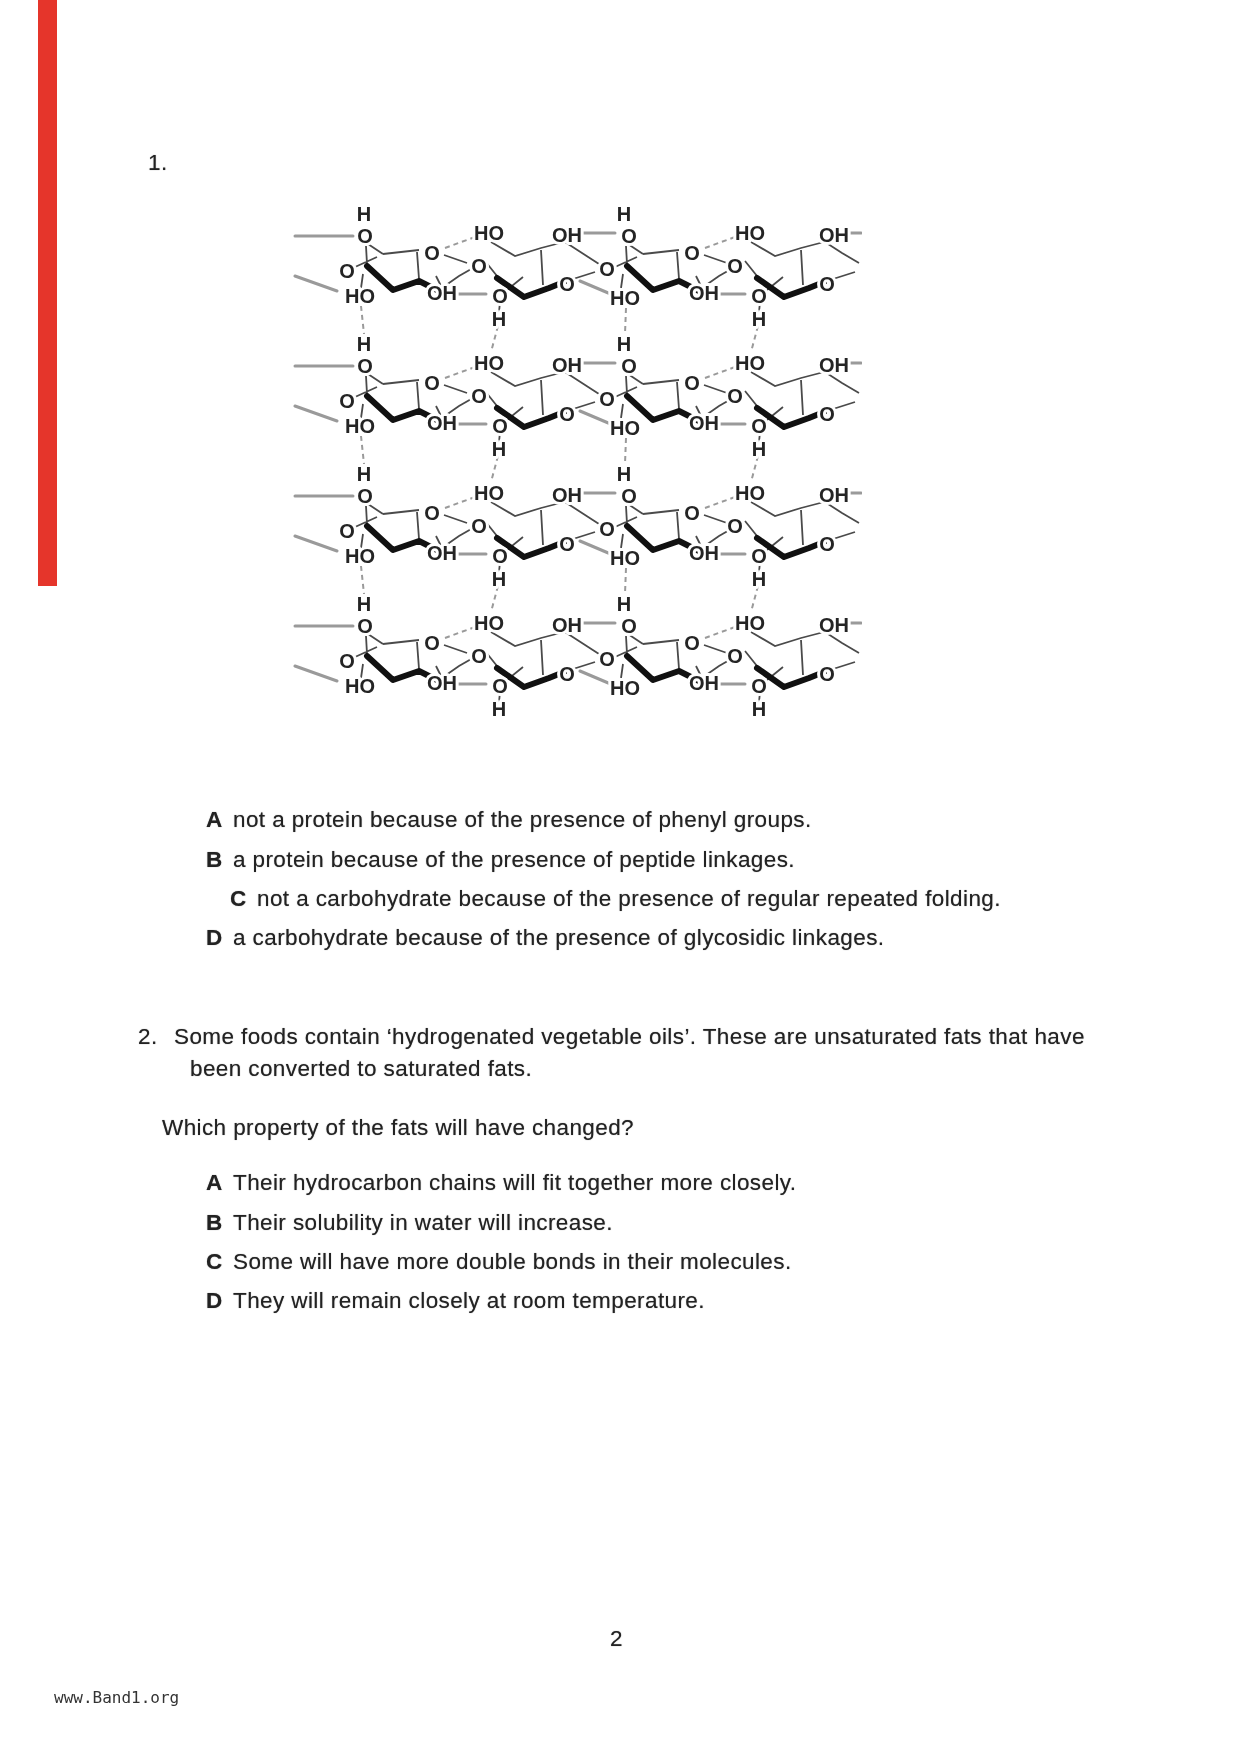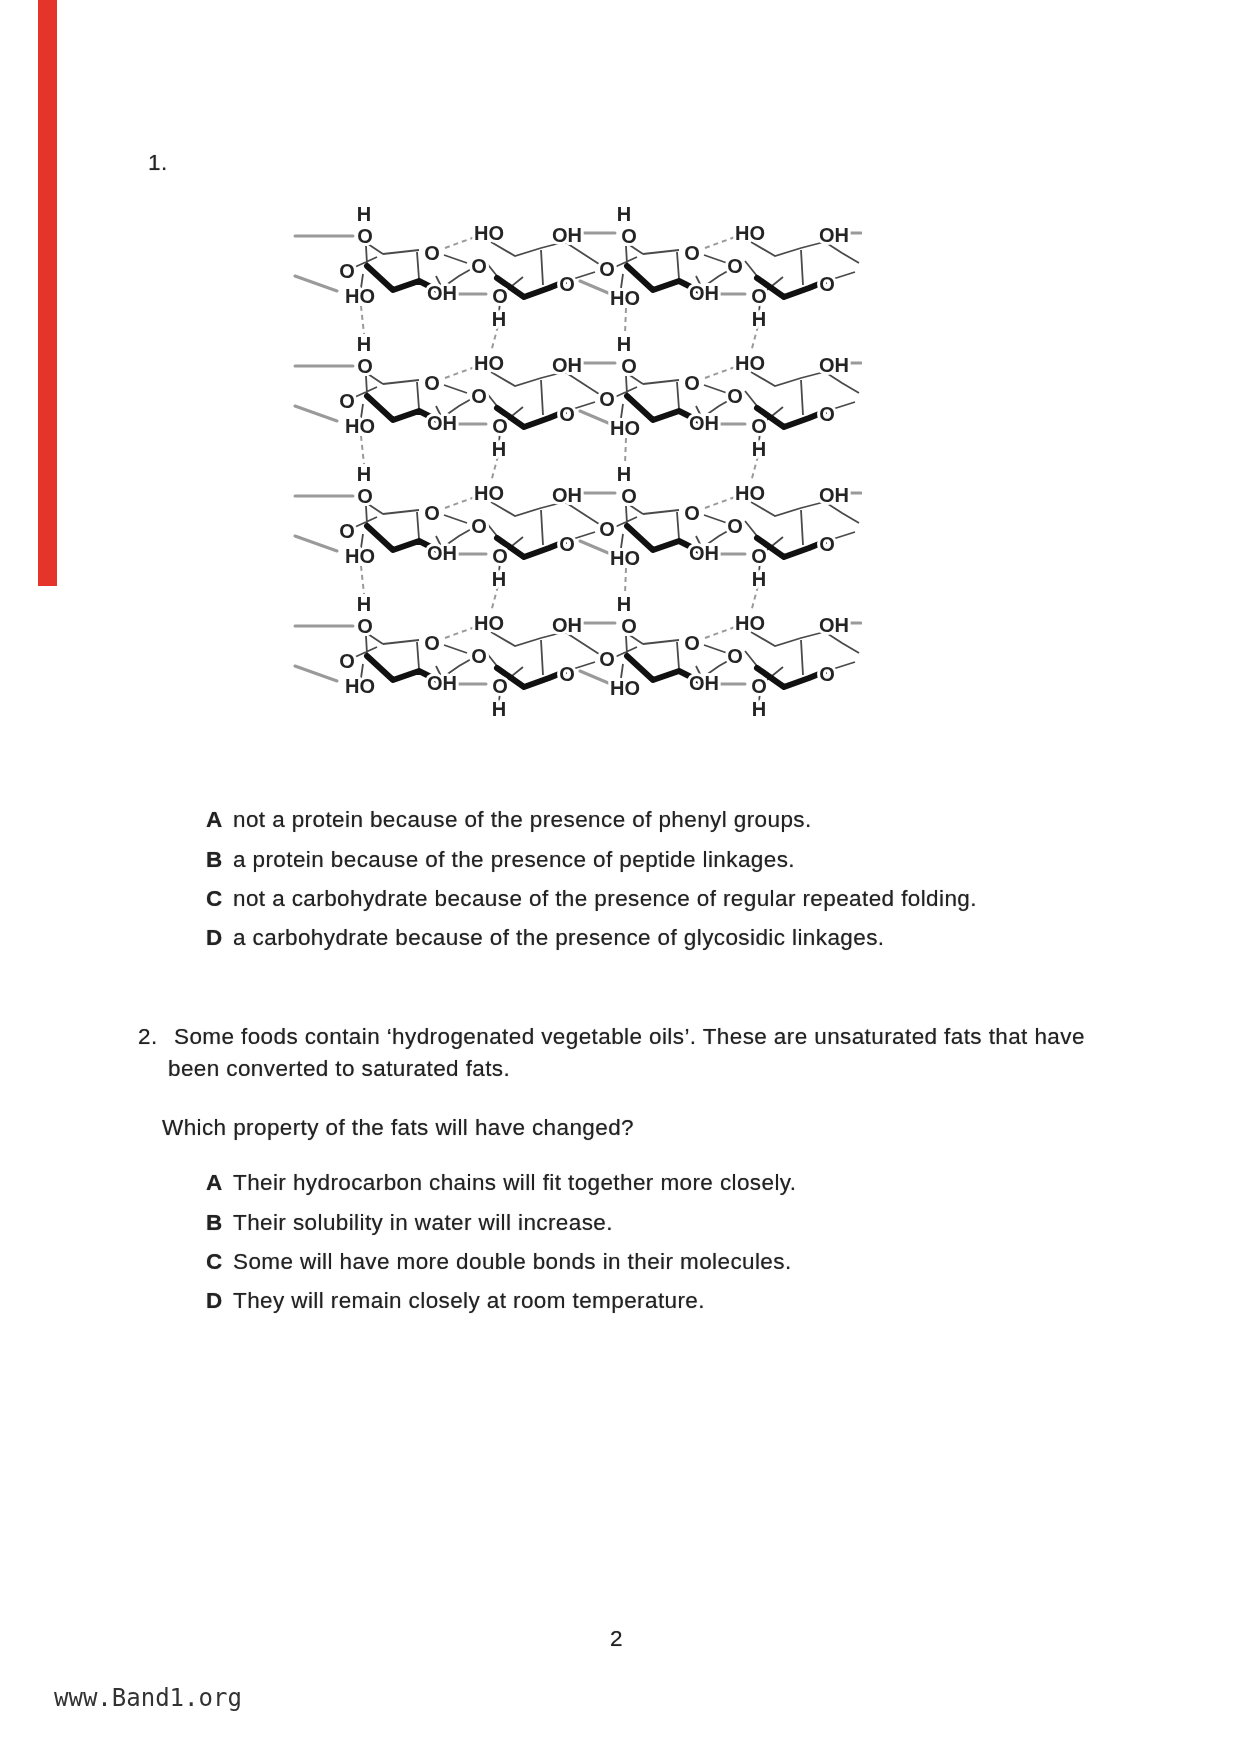--- a/index.html
+++ b/index.html
@@ -17,26 +17,26 @@
   }
   .red-stripe{position:absolute; left:38px; top:0; width:19px; height:586px; background:var(--accent);}
   .q-row{display:flex;}
   .q-num{display:inline-block; min-width:36px;}
   .q1-title{left:148px; top:148px;}
   .q2-block{left:138px; top:1022px;}
   .q2-line2{margin-left:24px; margin-top:2px;}
   .which-line{left:162px; top:1113px;}
   .opt{left:206px;}
   .opt-label{display:inline-block; width:27px; font-weight:bold;}
-  .q1-a{top:805px;} .q1-b{top:845px;} .q1-c{top:884px;} .q1-d{top:923px;}
+  .q1-a{top:805px;} .q1-b{top:845px;} .q1-c{top:884px;margin-left:24px;} .q1-d{top:923px;}
   .q2-a{top:1168px;} .q2-b{top:1208px;} .q2-c{top:1247px;} .q2-d{top:1286px;}
   .page-num{left:610px; top:1624px;}
   .footer-link{
     position:absolute; left:54px; top:1684px; font-family:"DejaVu Sans Mono", monospace;
-    font-size:24px; line-height:28px; color:#333; white-space:nowrap;
+    font-size:16px; line-height:28px; color:#333; white-space:nowrap;
   }
   .diagram{position:absolute; left:277px; top:196px; width:585px; height:524px;}
   .diagram svg{width:100%; height:100%; display:block;}
   .diagram text{
     font-family:"Liberation Sans", sans-serif; font-weight:bold; font-size:20px; fill:#242424;
     text-anchor:middle; dominant-baseline:central;
     paint-order:stroke; stroke:#ffffff; stroke-width:6px; stroke-linejoin:round;
   }
   .bt{stroke:var(--bond); stroke-width:1.8; fill:none;}
   .bw{stroke:var(--bond-bold); stroke-width:6; fill:none; stroke-linejoin:round; stroke-linecap:round;}
@@ -192,21 +192,21 @@
   </div>
   <div class="scan-text opt q1-d">
     <span class="opt-label">D</span><span>a carbohydrate because of the presence of glycosidic linkages.</span>
   </div>
 
   <div class="scan-text q2-block">
     <div class="q-row">
       <span class="q-num">2.</span>
       <span>Some foods contain ‘hydrogenated vegetable oils’. These are unsaturated fats that have</span>
     </div>
-    <div class="q2-line2" style="margin-left:30px;">been converted to saturated fats.</div>
+    <div class="q2-line2" style="margin-left:52px;">been converted to saturated fats.</div>
   </div>
 
   <div class="scan-text which-line">Which property of the fats will have changed?</div>
 
   <div class="scan-text opt q2-a">
     <span class="opt-label">A</span><span>Their hydrocarbon chains will fit together more closely.</span>
   </div>
   <div class="scan-text opt q2-b">
     <span class="opt-label">B</span><span>Their solubility in water will increase.</span>
   </div>

